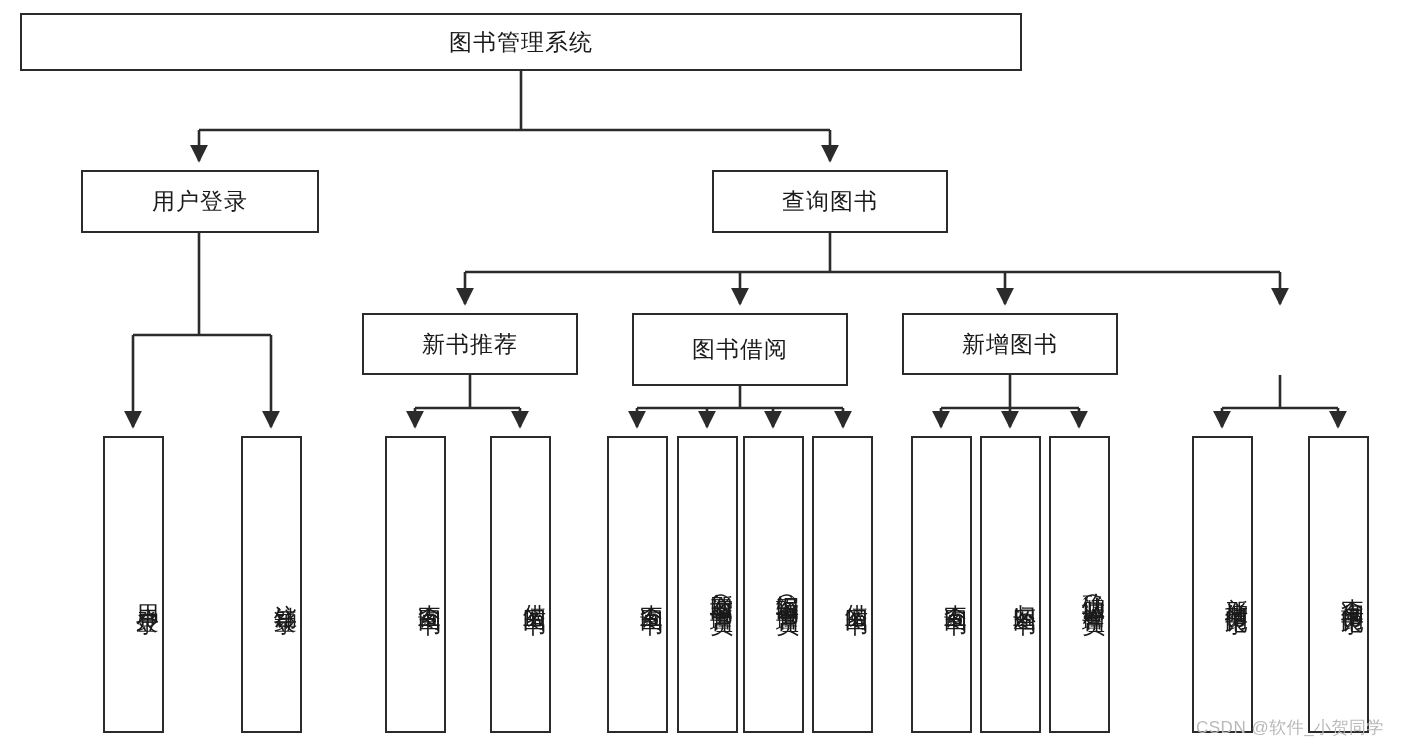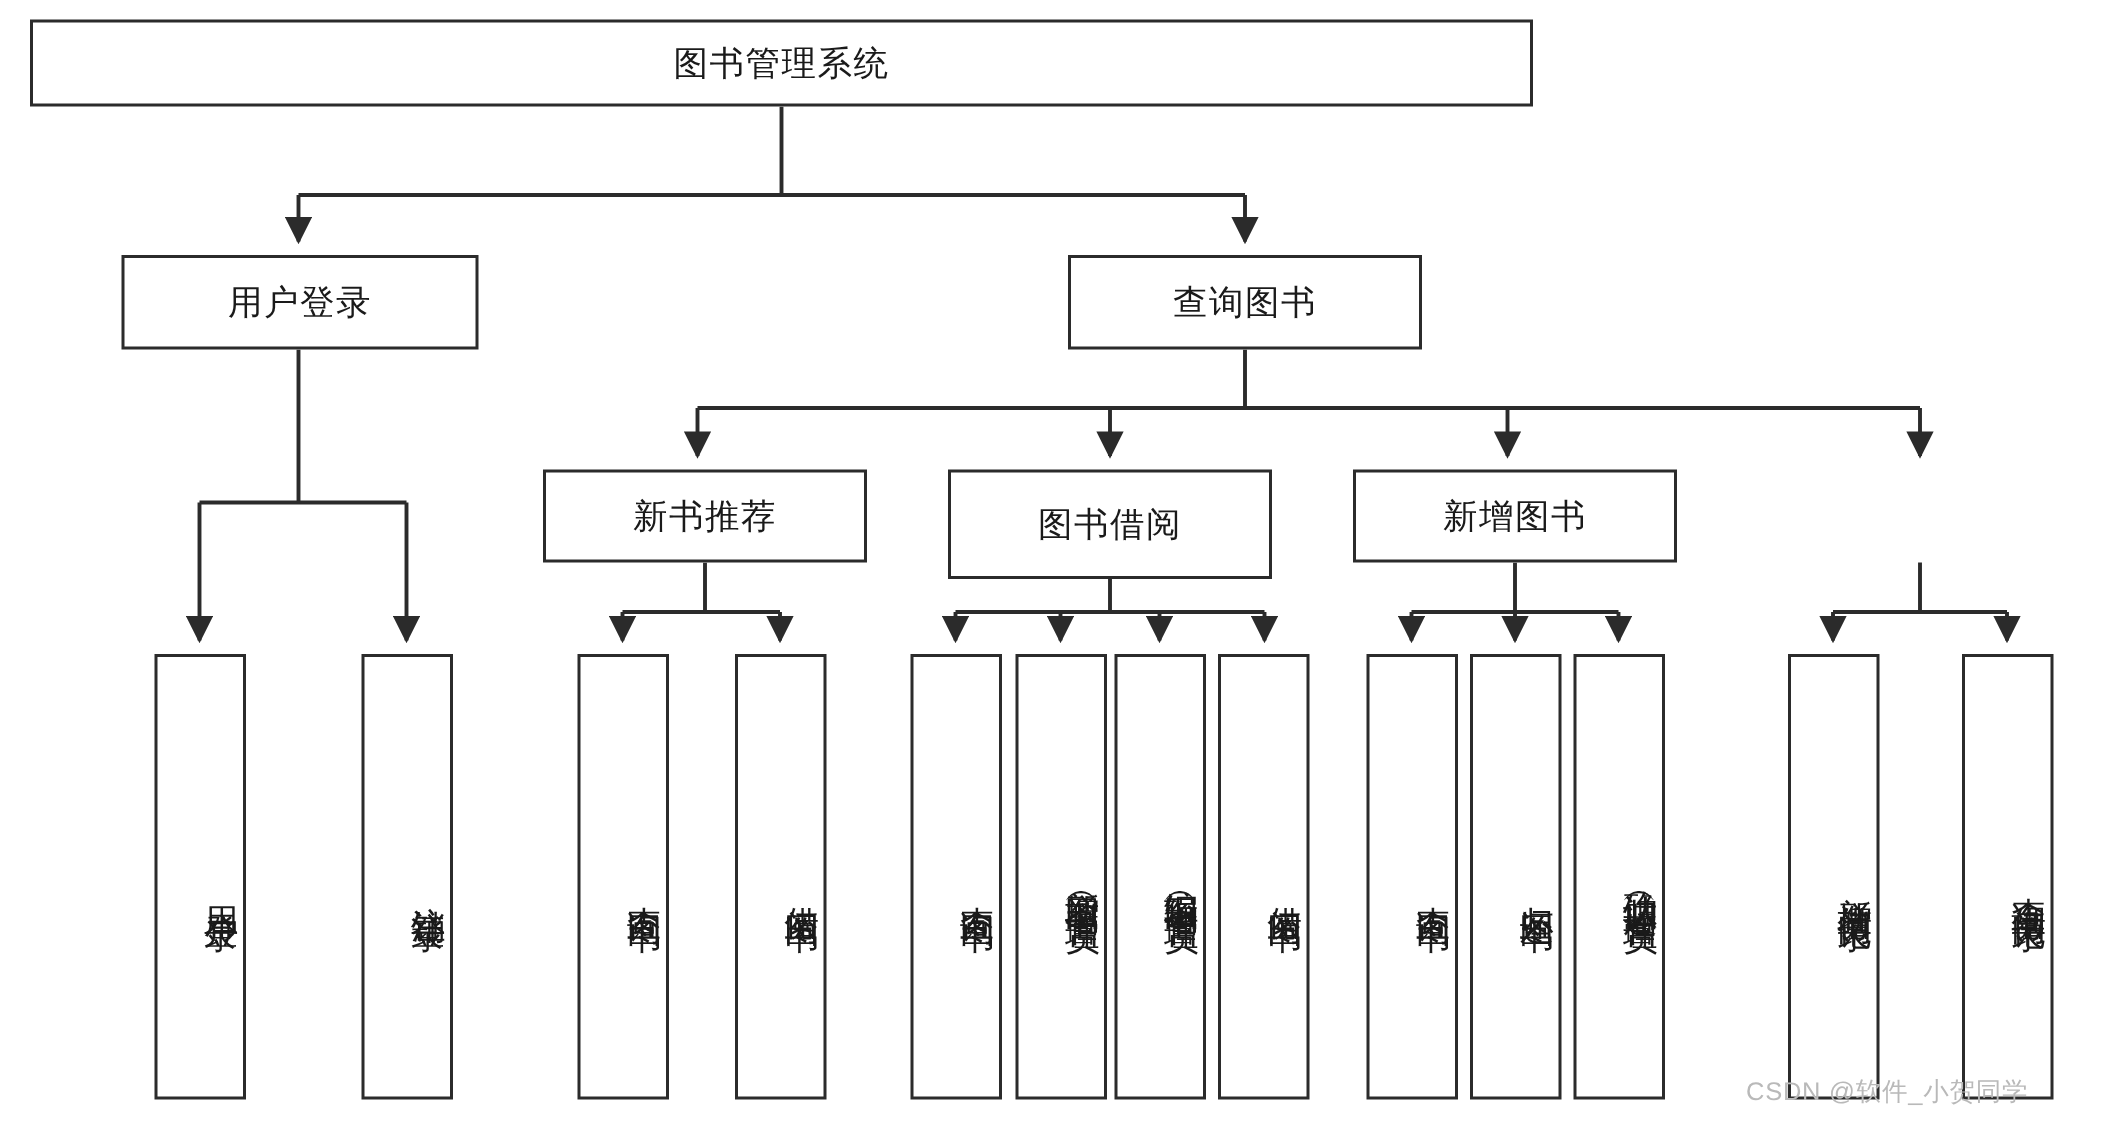--- a/index.html
+++ b/index.html
@@ -185,15 +185,15 @@
     <span class="node-label">确认归还（管理员）</span>
   </div>
 
   <div class="node vertical tall-text" style="left:1192px; top:436px; width:61px; height:297px;">
     <span class="node-label">新增借阅记录</span>
   </div>
   <div class="node vertical tall-text" style="left:1308px; top:436px; width:61px; height:297px;">
     <span class="node-label">查询借阅记录</span>
   </div>
 
-  <div class="watermark" style="left:1164px; top:716px;">CSDN @软件_小贺同学</div>
+  <div class="watermark" style="left:1196px; top:716px;">CSDN @软件_小贺同学</div>
 
 </div>
 
 </body></html>

